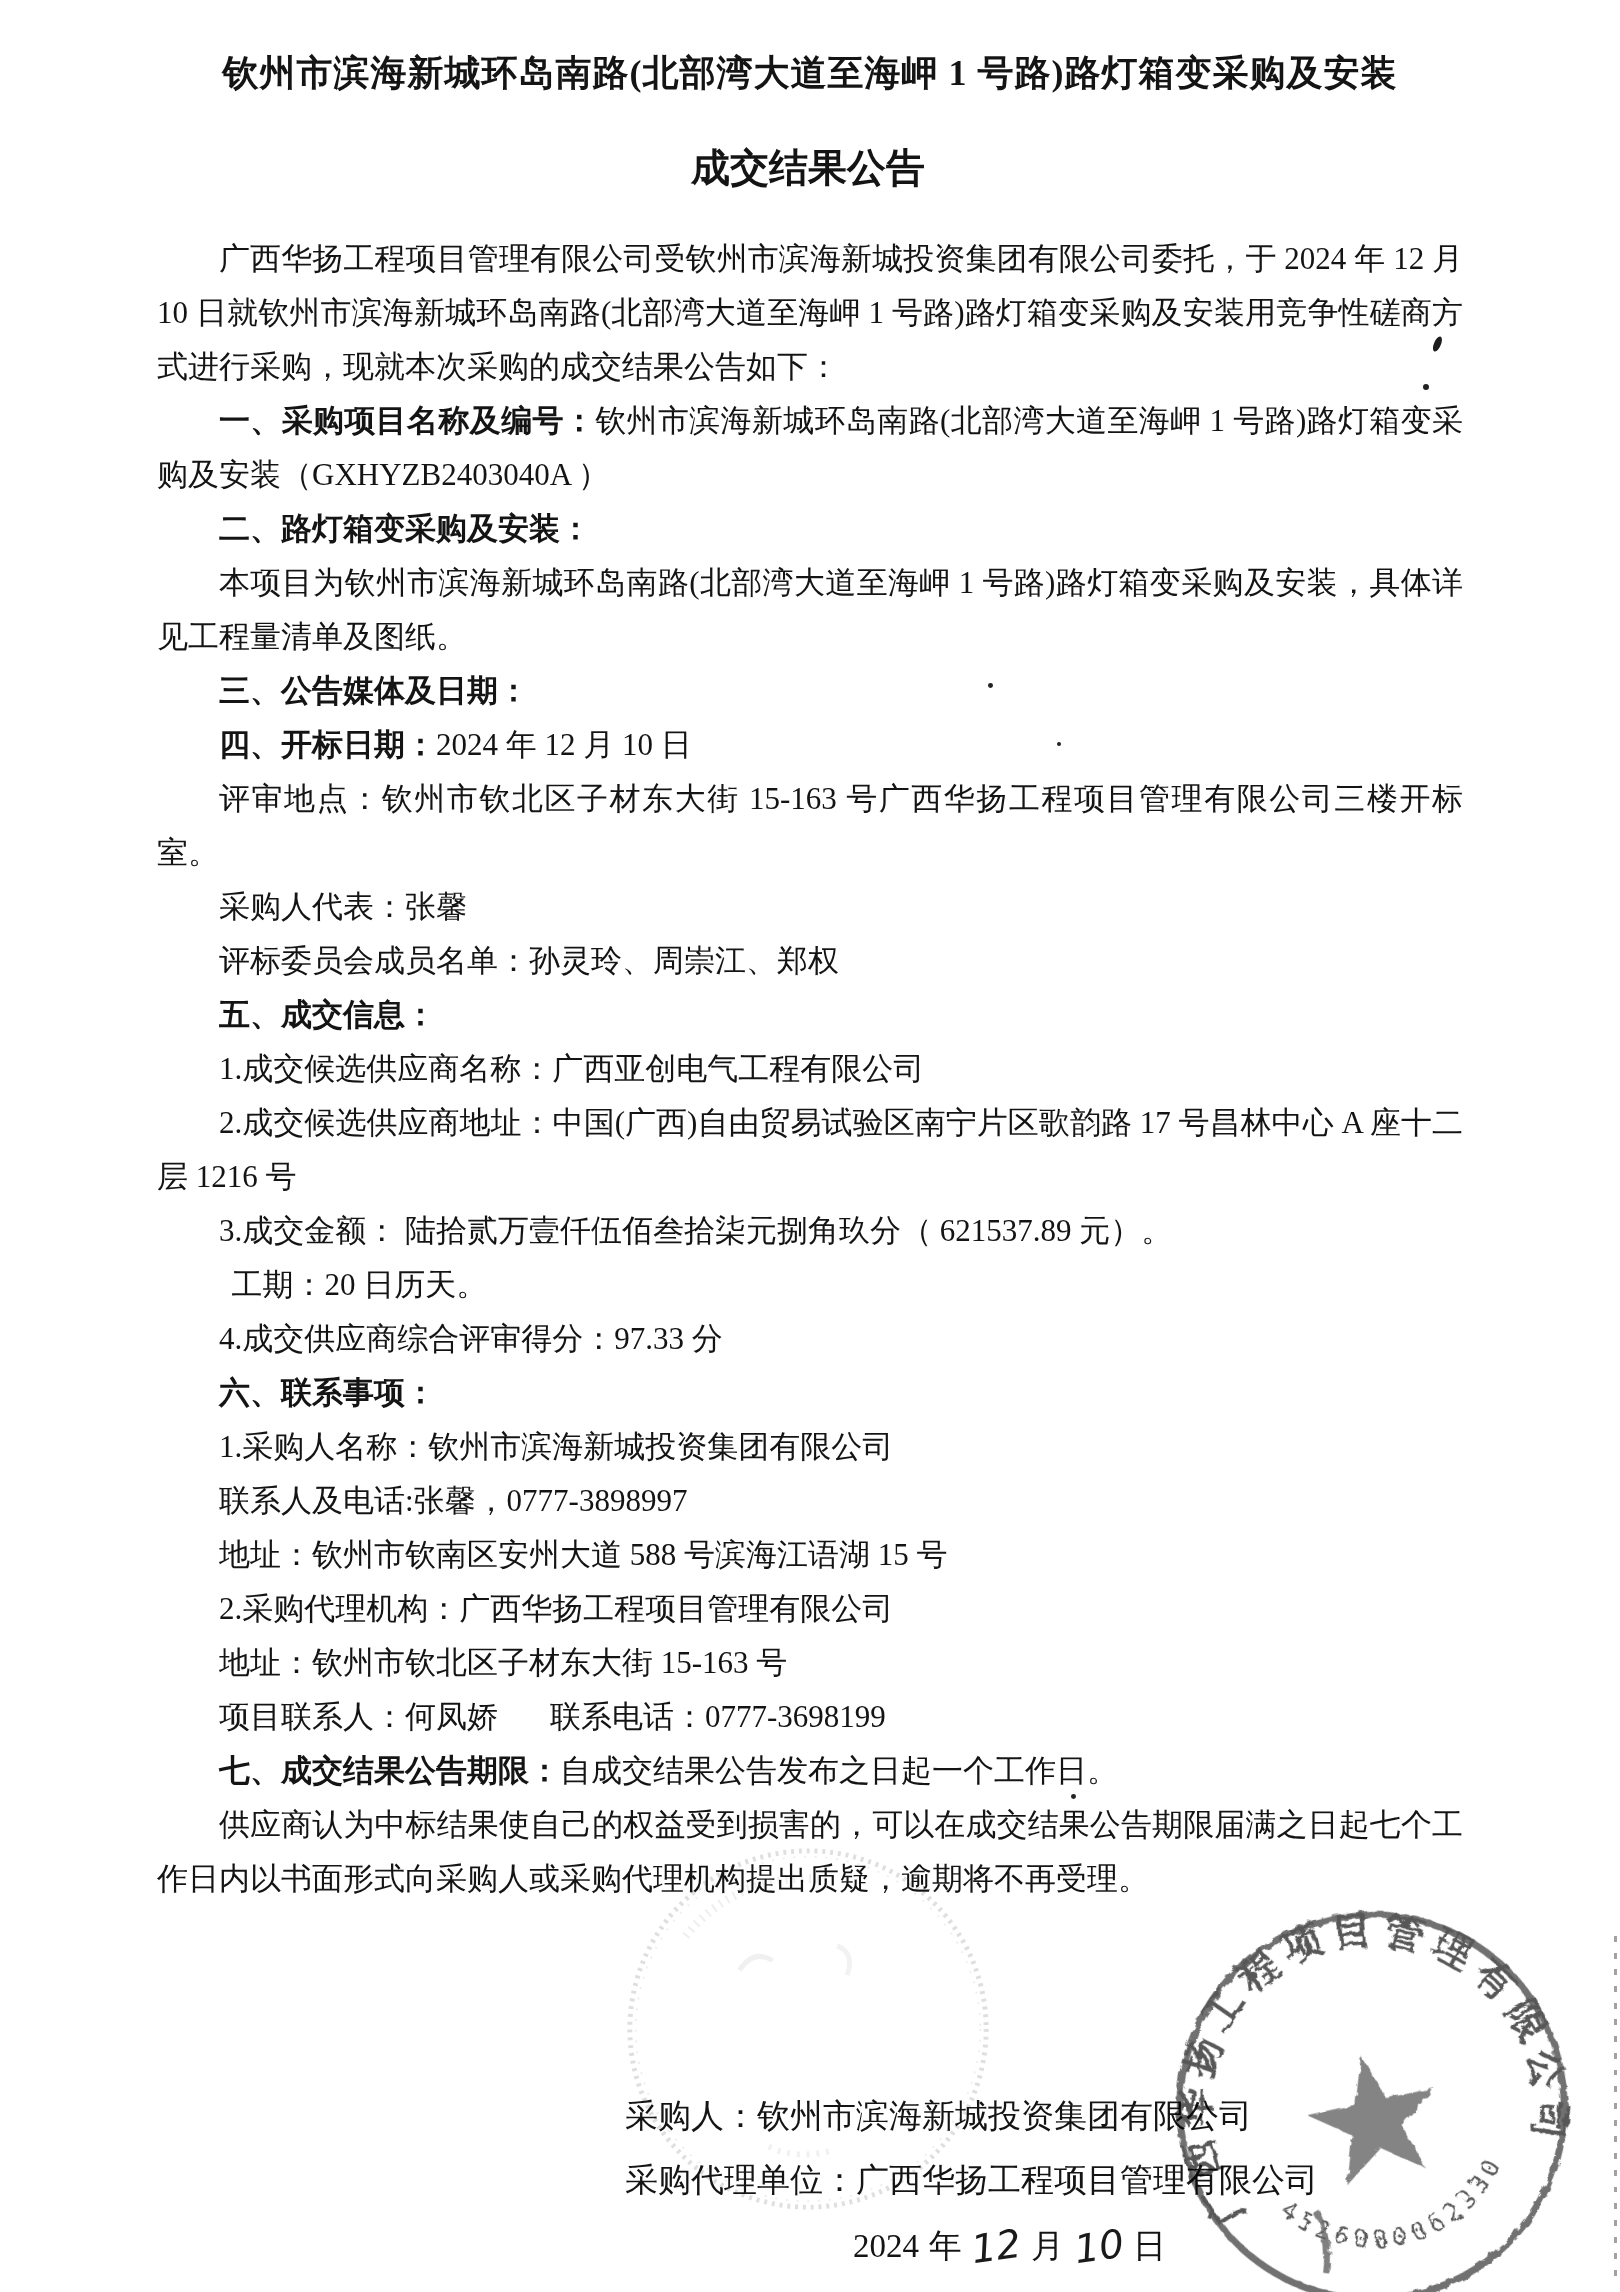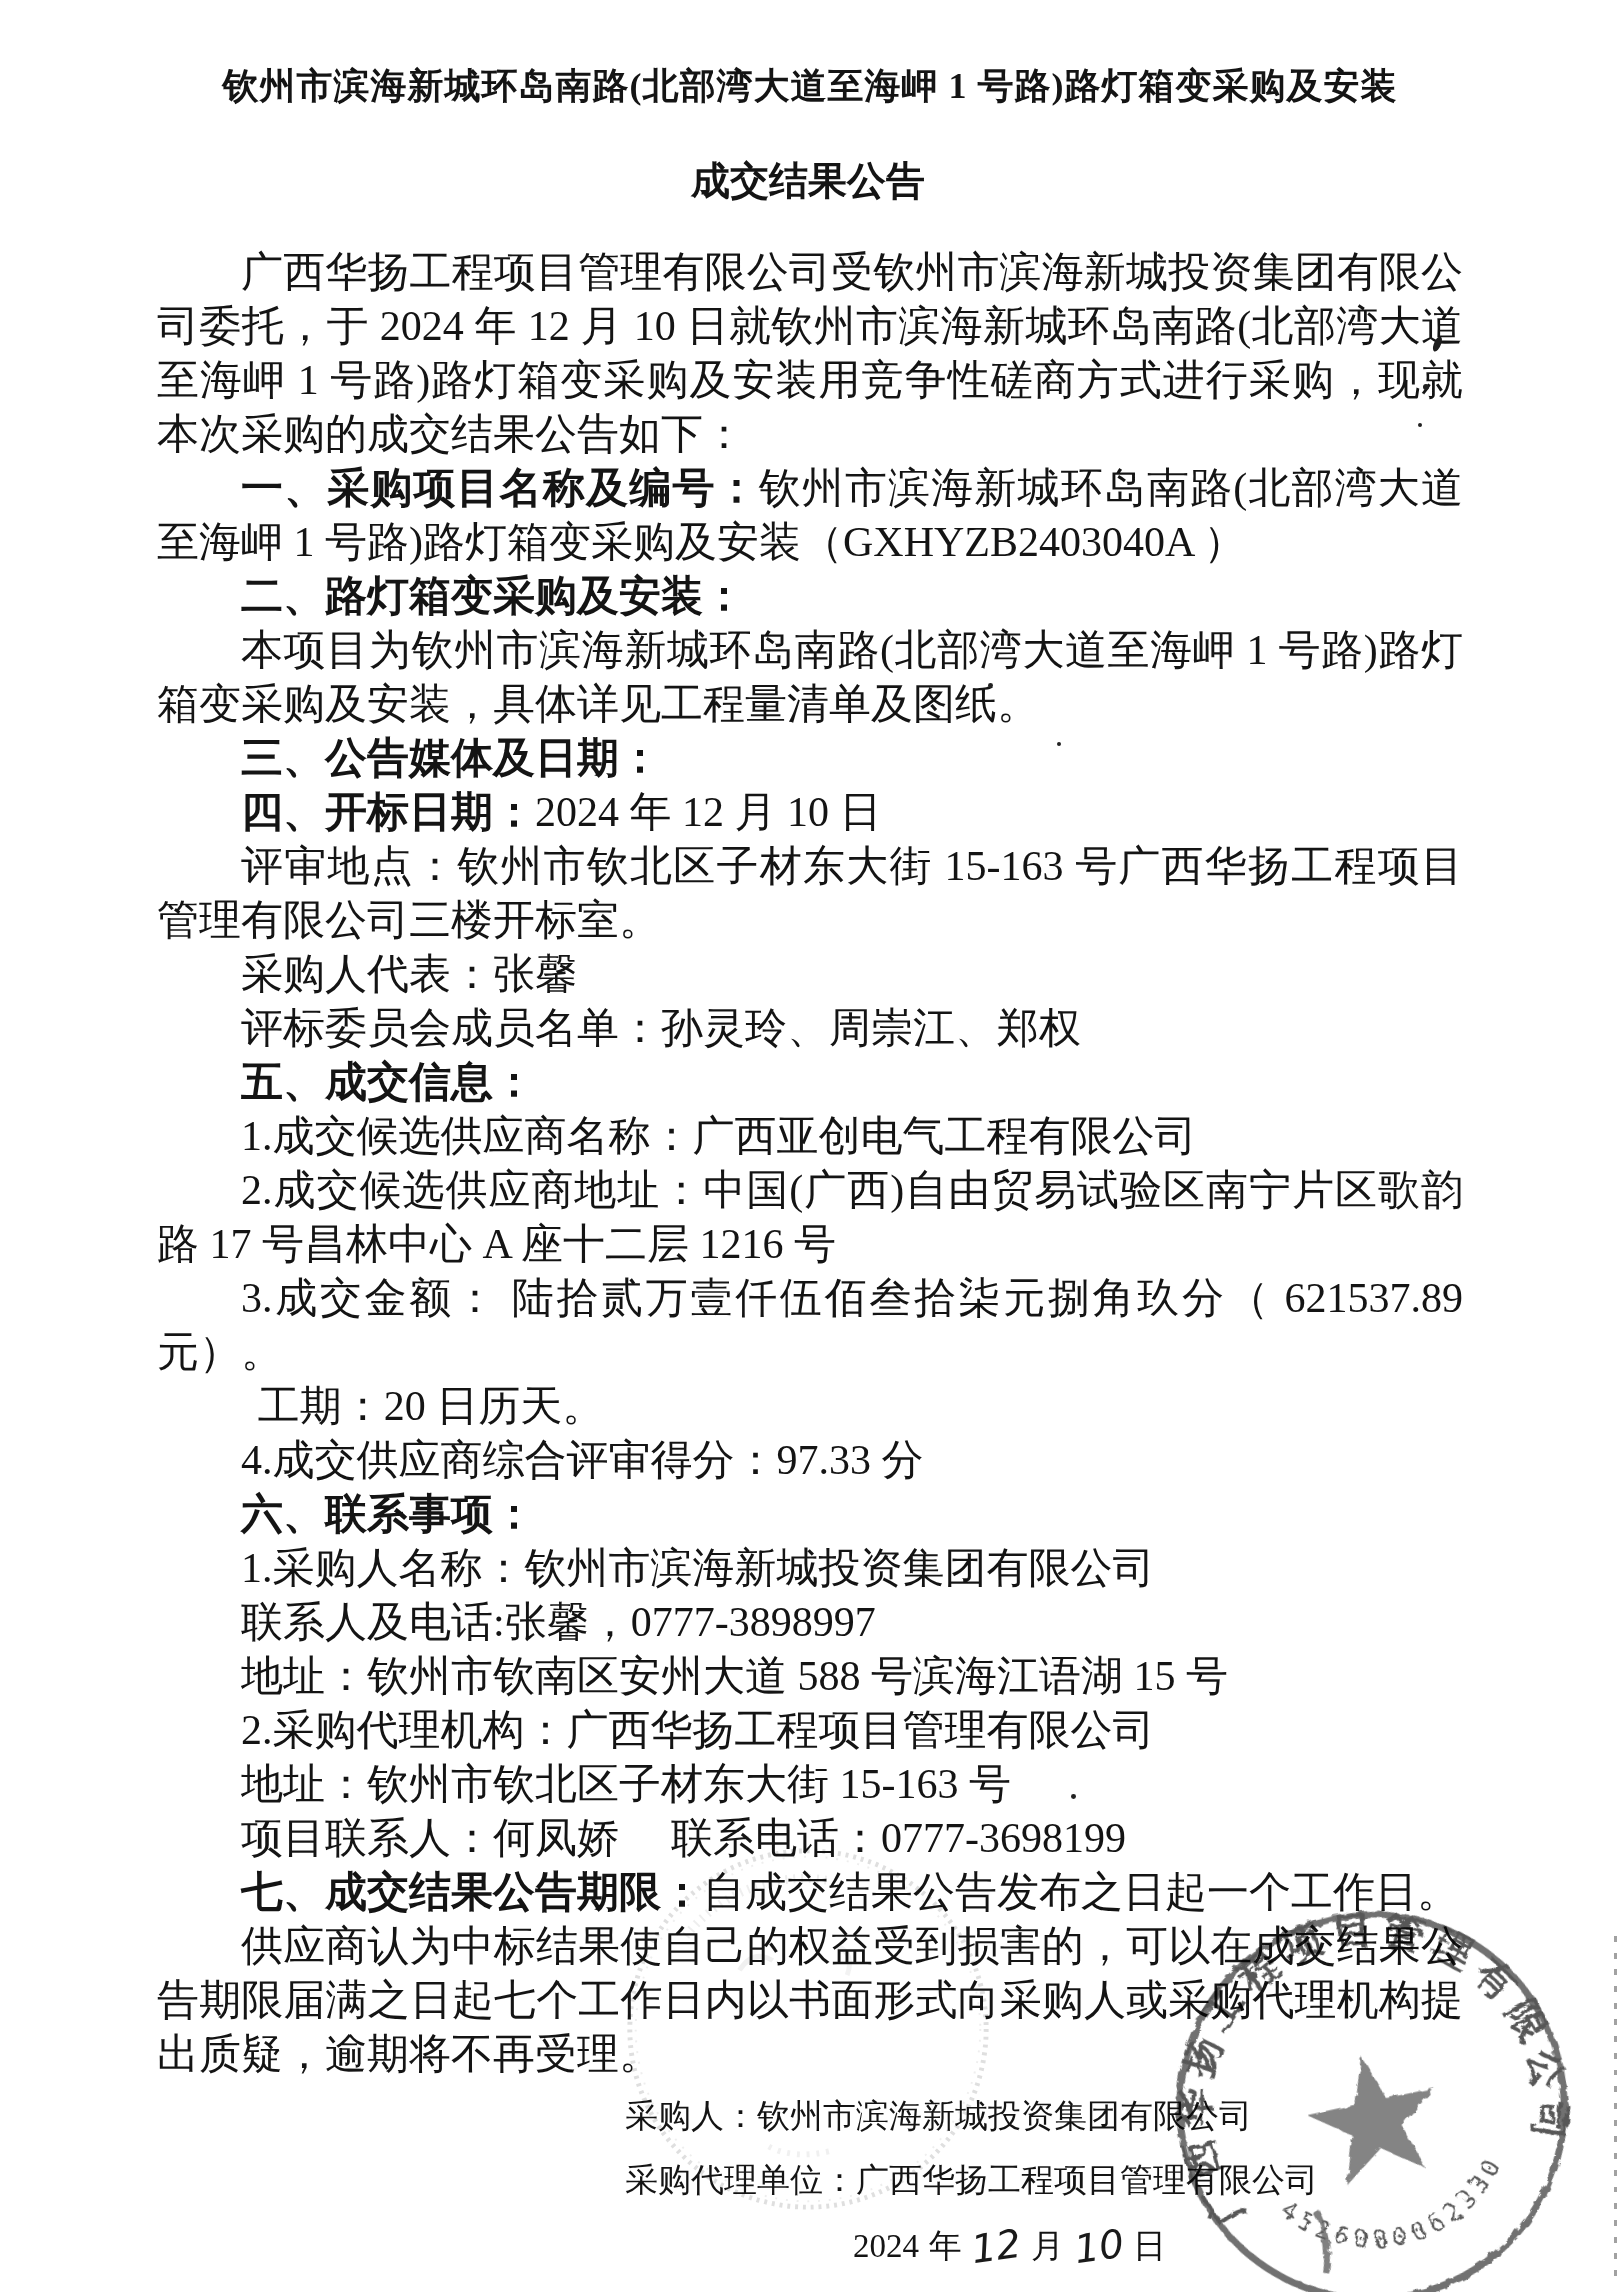--- a/index.html
+++ b/index.html
@@ -1,23 +1,23 @@
 <!DOCTYPE html>
 <html><head>
 <meta charset="utf-8">
 <style>
   html,body{margin:0;padding:0;background:#d9d9d9;}
   .page{
     position:relative;width:1620px;height:2293px;background:#ffffff;
     overflow:hidden;color:#141414;
     font-family:"Liberation Serif","DejaVu Serif",serif;
   }
-  .title1{margin:0;padding-top:61px;text-align:center;font-size:36px;font-weight:700;letter-spacing:1px;line-height:51px;}
+  .title1{margin:0;padding-top:48px;text-align:center;font-size:36px;font-weight:700;letter-spacing:1px;line-height:51px;}
   .title2{margin:41px 4px 0 0;text-align:center;font-size:39px;font-weight:700;line-height:55px;}
-  .content{margin:37px auto 0 auto;width:1306px;font-size:42px;line-height:54px;text-align:justify;}
+  .content{margin:37px auto 0 auto;width:1306px;font-size:31px;line-height:54px;text-align:justify;}
   .content p{margin:0;}
   .i2{text-indent:2em;}
   .i24{text-indent:2.4em;}
   .content b{font-weight:700;margin-top:21px;}
   .gap-right{margin-right:52px;}
   .sign{position:absolute;left:625px;top:2084px;font-size:33px;line-height:64px;}
   .sign p{margin:0;}
   .dateline{margin-left:223px !important;}
   .dateline span{margin:0 4.9px;}
   .hand{

